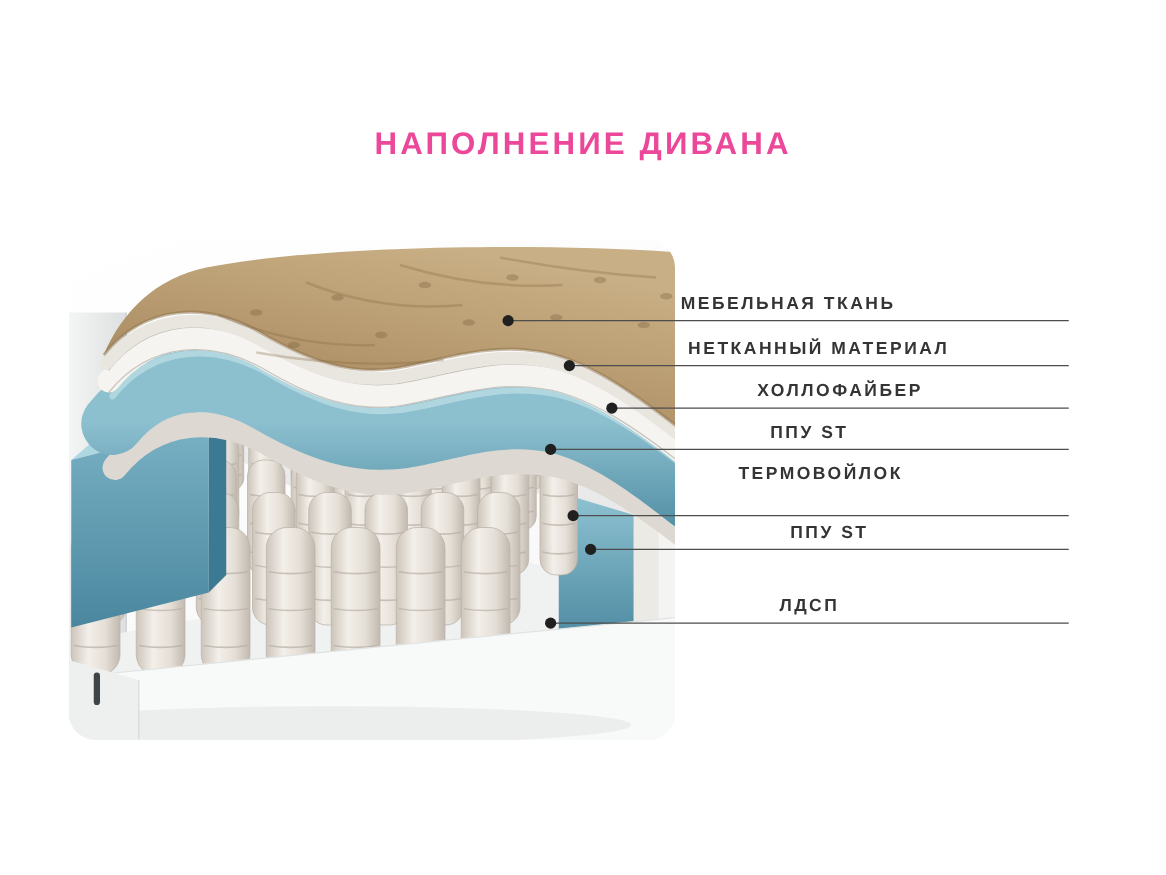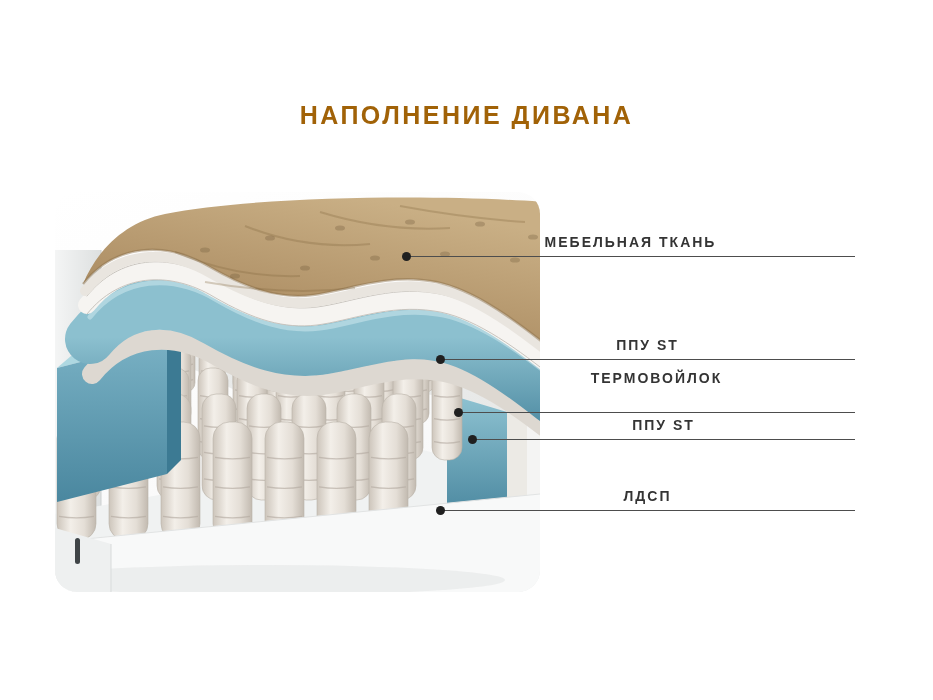--- a/index.html
+++ b/index.html
@@ -2,21 +2,21 @@
 <html><head>
 <meta charset="utf-8">
 <style>
   html,body{margin:0;padding:0;background:#ffffff;}
   .canvas{
     position:relative;width:933px;height:700px;background:#ffffff;overflow:hidden;
     font-family:"Liberation Sans",sans-serif;
   }
   .page-title{
     position:absolute;top:101px;left:0;width:100%;text-align:center;
-    font-size:25px;font-weight:bold;letter-spacing:2.5px;color:#a16207;
+    font-size:25px;font-weight:bold;letter-spacing:2.5px;color:#ec4899;
   }
   .scene{
     position:absolute;left:55px;top:192px;width:485px;height:400px;
     border-radius:22px;overflow:hidden;
     background:linear-gradient(160deg,#ffffff 0%,#fafafa 60%,#f2f3f3 100%);
   }
   .scene svg{display:block;width:485px;height:400px;}
   .label-row{
     position:absolute;right:78px;display:flex;flex-direction:column;align-items:center;
   }
@@ -31,21 +31,21 @@
     position:absolute;left:-4px;top:-5px;width:9px;height:9px;
     background:#202020;border-radius:50%;
   }
   .r1{top:234px;left:406px;}
   .r2{top:270px;left:455px;}
   .r3{top:304px;left:489px;}
   .r4{top:337px;left:440px;}
   .r5{top:370px;left:458px;gap:20px;}
   .r6{top:417px;left:472px;}
   .r7{top:447px;left:407px;}
-  .r8{top:488px;left:440px;}
+  .r8{top:476px;left:440px;}
 </style>
 </head>
 <body>
 
 <div class="canvas">
 
   <div class="page-title">НАПОЛНЕНИЕ ДИВАНА</div>
 
   <div class="scene">
     <svg viewBox="0 0 485 400" xmlns="http://www.w3.org/2000/svg">
@@ -337,20 +337,32 @@
       </g>
     </svg>
   </div>
 
   <div class="label-row r1">
     <div class="label-text">МЕБЕЛЬНАЯ ТКАНЬ</div>
     <div class="label-line">
         <span class="dot"></span>
       </div>
   </div>
+  <div class="label-row r2">
+    <div class="label-text">НЕТКАННЫЙ МАТЕРИАЛ</div>
+    <div class="label-line">
+        <span class="dot"></span>
+      </div>
+  </div>
+  <div class="label-row r3">
+    <div class="label-text">ХОЛЛОФАЙБЕР</div>
+    <div class="label-line">
+        <span class="dot"></span>
+      </div>
+  </div>
   <div class="label-row r4">
     <div class="label-text">ППУ ST</div>
     <div class="label-line">
         <span class="dot"></span>
       </div>
   </div>
   <div class="label-row r5">
     <div class="label-text">ТЕРМОВОЙЛОК</div>
     <div class="label-line">
         <span class="dot"></span>

